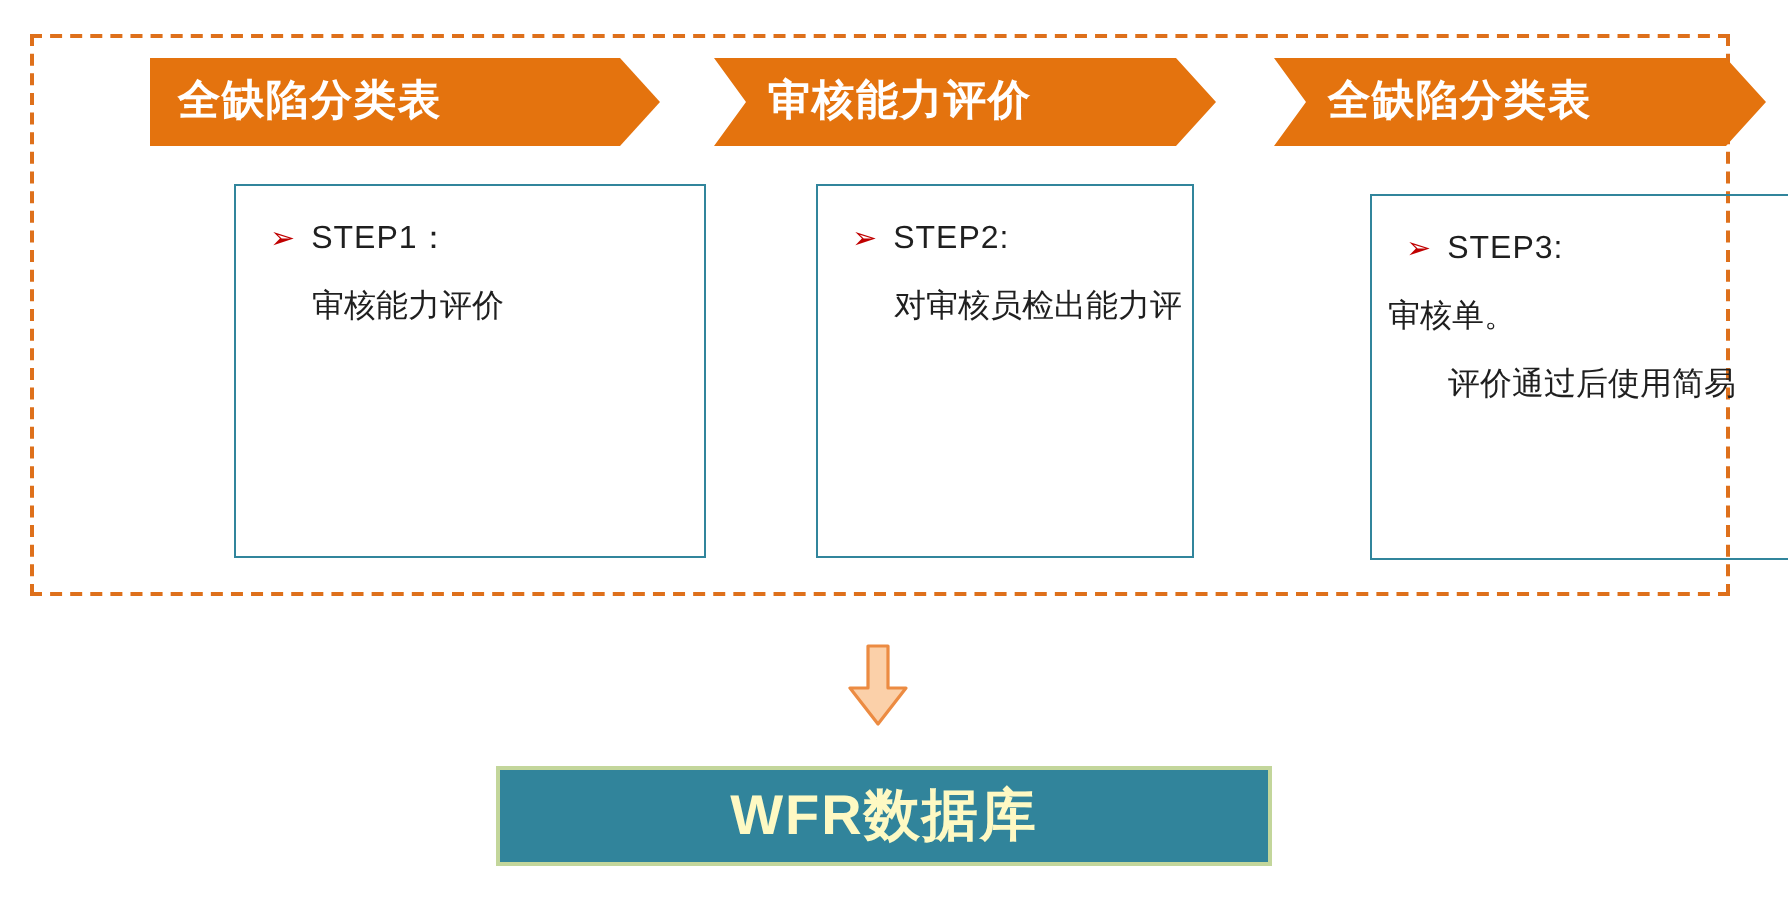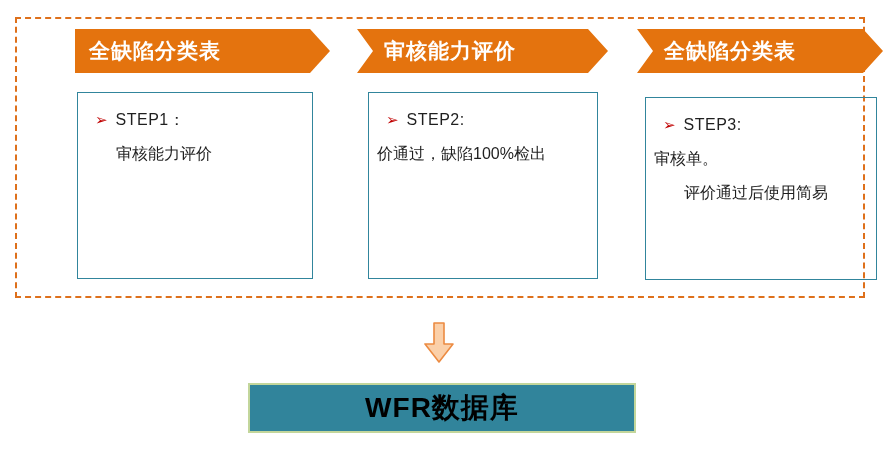--- a/index.html
+++ b/index.html
@@ -54,23 +54,24 @@
   
   .step-box {
     position: absolute;
     border: 1.5px solid var(--teal-border, #31859C);
     background: transparent;
     z-index: 1;
     padding: 10px 6px 0 8px;
     font-size: 16px;
     line-height: 34px;
     color: #1f1f1f;
+    margin-left: 40px;
   }
   .box-1 { left: 77px;  top: 92px; width: 236px; height: 187px; }
-  .box-2 { left: 368px; top: 92px; width: 230px; height: 187px; }
+  .box-2 { left: 368px; top: 92px; width: 189px; height: 187px; }
   .box-3 { left: 645px; top: 97px; width: 232px; height: 183px; }
 
   .bullet-row { margin-left: 9px; white-space: nowrap; }
   .bullet {
     color: var(--bullet-red, #C00000);
     font-size: 15px;
     margin-right: 8px;
   }
   .step-label { letter-spacing: 0.5px; }
   .line { white-space: nowrap; }
@@ -96,21 +97,21 @@
     left: 248px; top: 383px;
     width: 388px; height: 50px;
     background: var(--db-fill, #31849B);
     border: 2px solid var(--db-border, #C3D69B);
     display: flex;
     align-items: center;
     justify-content: center;
     z-index: 1;
   }
   .db-label {
-    color: #000000;
+    color: #fef9c3;
     font-weight: bold;
     font-size: 28px;
     letter-spacing: 1px;
     white-space: nowrap;
   }
 </style>
 </head>
 <body>
 
 <div class="page">
@@ -125,21 +126,21 @@
     <div class="bullet-row">
       <span class="bullet">➢</span><span class="step-label">STEP1：</span>
     </div>
     <div class="line indent">审核能力评价</div>
   </div>
 
   <div class="step-box box-2">
     <div class="bullet-row">
       <span class="bullet">➢</span><span class="step-label">STEP2:</span>
     </div>
-    <div class="line">价通过，缺陷100%检出</div>
+    <div class="line indent">对审核员检出能力评</div>
   </div>
 
   <div class="step-box box-3">
     <div class="bullet-row">
       <span class="bullet">➢</span><span class="step-label">STEP3:</span>
     </div>
     <div class="line">审核单。</div>
     <div class="line indent">评价通过后使用简易</div>
   </div>
 

